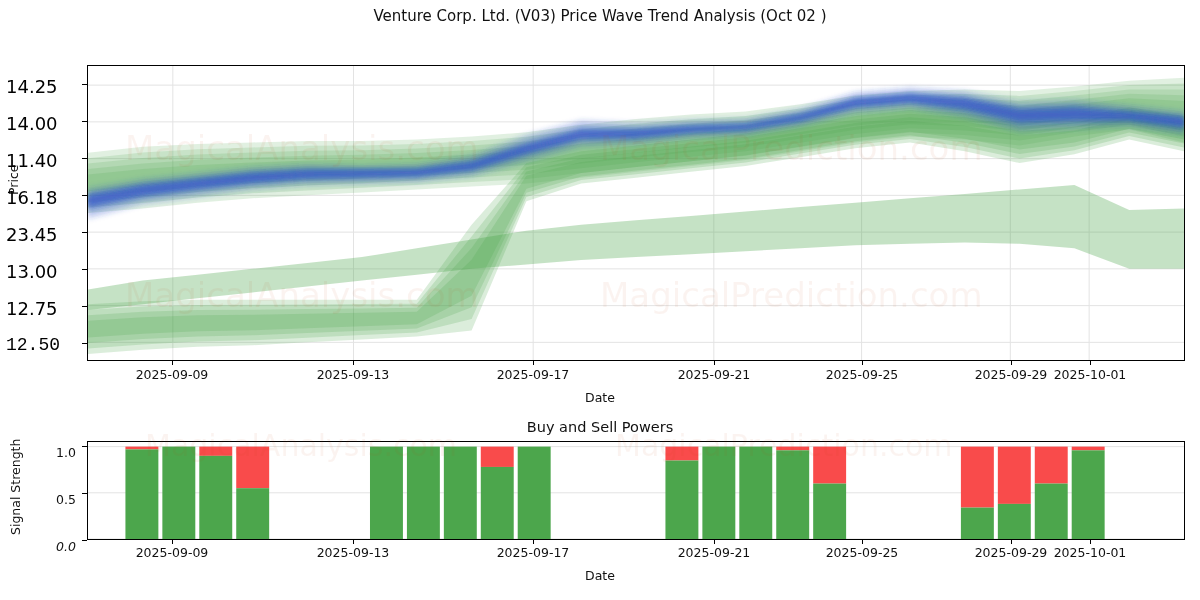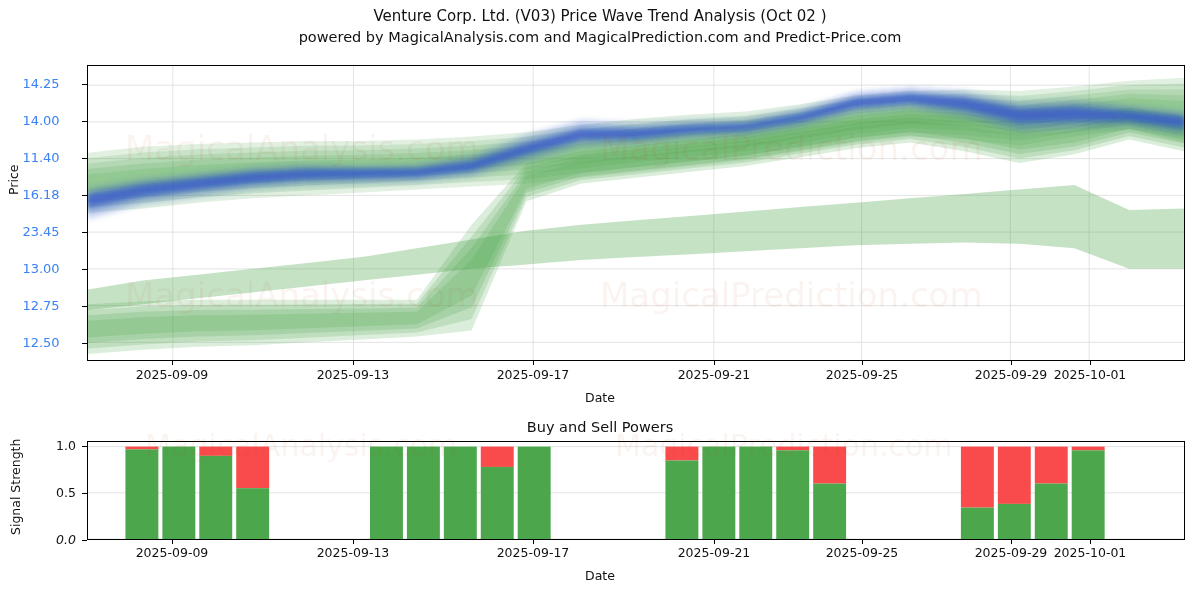--- a/index.html
+++ b/index.html
@@ -10,54 +10,53 @@
   .title-line{font-size:15px;line-height:21px;color:#111;}
   .subtitle-line{font-size:14.5px;line-height:21px;color:#111;}
 
   
   #price-panel{position:absolute;left:87px;top:65px;width:1098px;height:296px;
                border:1.2px solid #000;box-sizing:border-box;background:#fff;}
   #price-svg{position:absolute;left:0;top:0;width:100%;height:100%;}
 
   .ylabel-price{position:absolute;left:6px;top:195px;transform:rotate(-90deg);
                 transform-origin:left top;font-size:12.5px;color:#111;white-space:nowrap;}
-  .ytick{position:absolute;width:70px;text-align:center;font-size:13px;color:#3b82f6;}
+  .ytick{position:absolute;width:70px;text-align:left;font-size:18px;color:#000000;}
   .ytickmark{position:absolute;width:5px;height:1.2px;background:#000;left:82px;}
 
   .xtick{position:absolute;font-size:12.5px;color:#111;white-space:nowrap;transform:translateX(-50%);}
   .xtickmark{position:absolute;width:1.2px;height:4px;background:#000;}
   .xaxis-title{position:absolute;font-size:12.5px;color:#111;width:1200px;text-align:center;left:0;}
 
   
   #signal-title{position:absolute;left:0;top:419px;width:1200px;text-align:center;
                 font-size:14.5px;color:#111;}
   #signal-panel{position:absolute;left:87px;top:441px;width:1098px;height:99px;
                 border:1.2px solid #000;box-sizing:border-box;background:#fff;}
   #signal-svg{position:absolute;left:0;top:0;width:100%;height:100%;}
   .ylabel-signal{position:absolute;left:8px;top:535px;transform:rotate(-90deg);
                  transform-origin:left top;font-size:12.5px;color:#111;white-space:nowrap;}
-  .stick{position:absolute;width:70px;text-align:right;font-size:12.5px;color:#111;}
+  .stick{position:absolute;width:70px;text-align:right;font-size:12.5px;color:#111;margin-top:7px;}
   .stickmark{position:absolute;width:5px;height:1.2px;background:#000;left:82px;}
 
   .wm{position:absolute;font-size:30px;color:#c2410c;opacity:0.055;white-space:nowrap;
       pointer-events:none;font-family:"DejaVu Sans","Liberation Sans",sans-serif;}
 </style>
 </head>
 <body>
 
 <div id="root">
 
   <div class="title-block">
     <div class="title-line">Venture Corp. Ltd. (V03) Price Wave Trend Analysis (Oct 02 )</div>
-    <div class="subtitle-line">powered by MagicalAnalysis.com and MagicalPrediction.com and Predict-Price.com</div>
   </div>
 
   <div class="ylabel-price">Price</div>
   <div id="price-ytickholder">
-      <div class="ytick" style="left: 6px; top: 335.24px;">12.50</div>
+      <div class="ytick" style="left: 6px; top: 335.24px; font-family: Liberation Mono, monospace;">12.50</div>
       <div class="ytickmark" style="top: 343.24px;"></div>
       <div class="ytick" style="left: 6px; top: 298.24px;">12.75</div>
       <div class="ytickmark" style="top: 306.24px;"></div>
       <div class="ytick" style="left: 6px; top: 261.24px;">13.00</div>
       <div class="ytickmark" style="top: 269.24px;"></div>
       <div class="ytick" style="left: 6px; top: 224.24px;">23.45</div>
       <div class="ytickmark" style="top: 232.24px;"></div>
       <div class="ytick" style="left: 6px; top: 187.24px;">16.18</div>
       <div class="ytickmark" style="top: 195.24px;"></div>
       <div class="ytick" style="left: 6px; top: 150.24px;">11.40</div>

